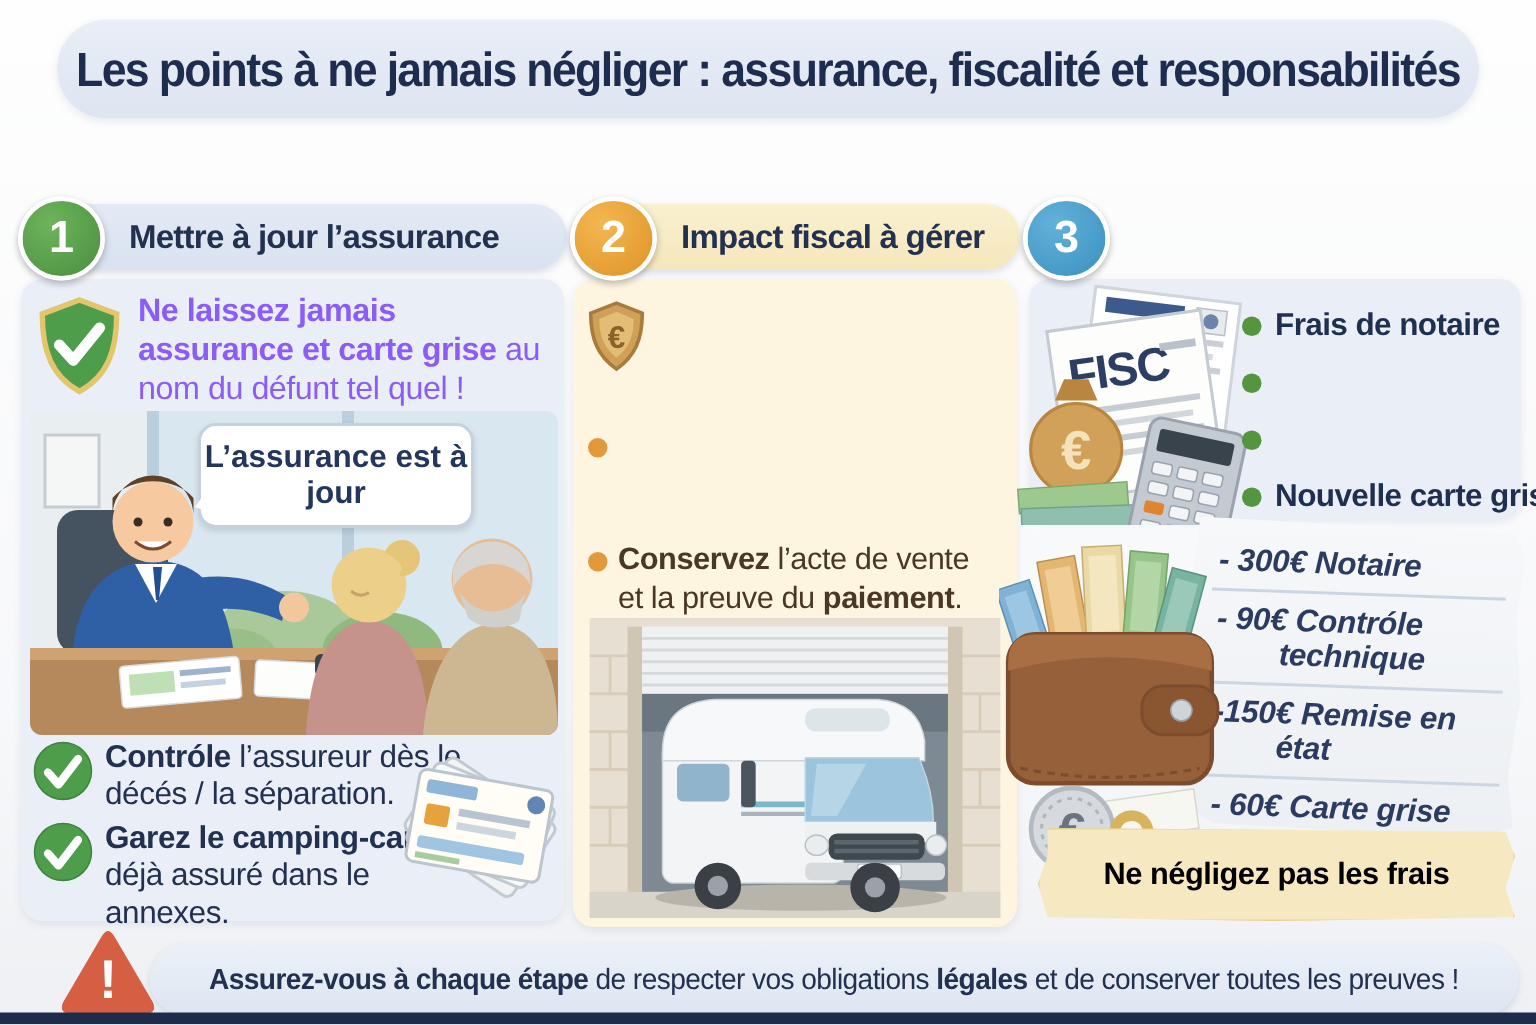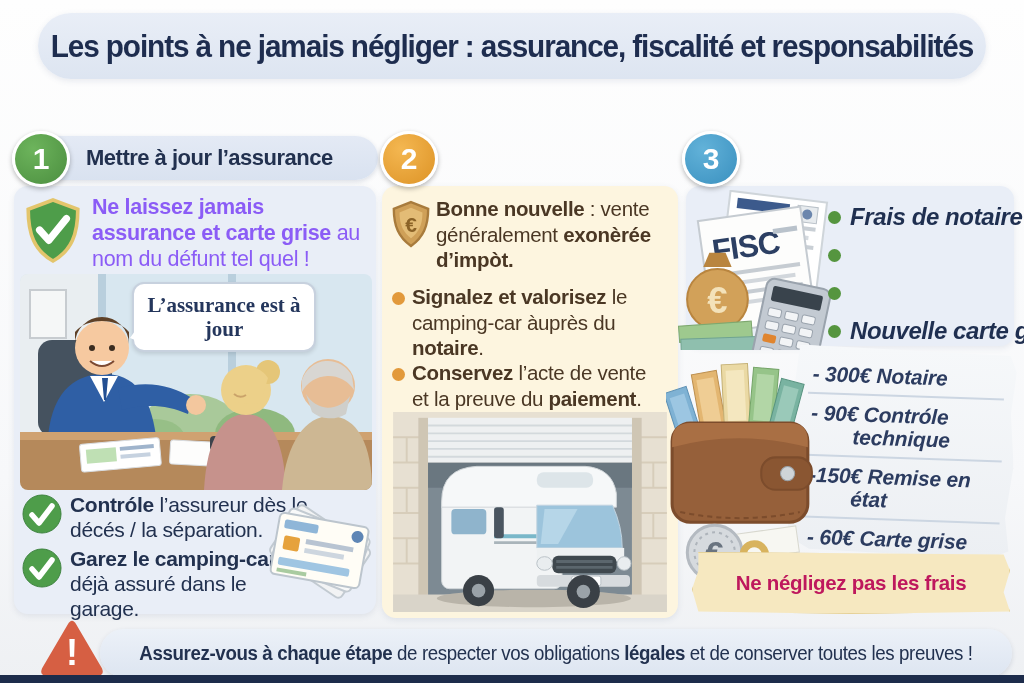--- a/index.html
+++ b/index.html
@@ -40,47 +40,47 @@
   .panel{border-radius:14px;box-shadow:0 2px 6px rgba(60,80,120,.10);}
   .panel-blue {background:#e9eef7;}
   .panel-cream{background:#fdf5df;}
 
   
   .alert-text{left:78px;top:8px;width:280px;font-size:21.5px;line-height:1.22;color:#8b5cf6;letter-spacing:-.3px;}
   .scene{left:6px;top:88px;width:352px;height:216px;border-radius:8px;overflow:hidden;}
   .bubble{left:118px;top:96px;width:180px;height:66px;background:#fff;border:2px solid #c7d1de;
           border-radius:12px;display:flex;align-items:center;justify-content:center;text-align:center;
           font-size:21px;font-weight:800;color:#24365c;line-height:1.15;z-index:4;
-          box-shadow:0 2px 4px rgba(0,0,0,.12);font-family:Liberation Serif, serif;}
+          box-shadow:0 2px 4px rgba(0,0,0,.12);}
   .bubble:after{content:"";position:absolute;left:-14px;bottom:8px;border:10px solid transparent;
           border-right-color:#fff;border-bottom-width:4px;border-top-width:14px;}
   .check-row-text{font-size:21px;line-height:1.2;color:#22314f;letter-spacing:-.3px;}
 
   
   .brown{color:#4a3724;}
   .goodnews{left:54px;top:10px;width:232px;font-size:20.5px;line-height:1.25;letter-spacing:-.3px;}
   .dot{width:13px;height:13px;border-radius:50%;}
   .dot-orange{background:#e2993b;}
   .dot-green{background:#55953f;}
   .bullet-text{font-size:20.5px;line-height:1.25;letter-spacing:-.3px;}
 
   
   .frais-item{display:flex;align-items:center;gap:9px;height:38px;}
-  .frais-item span.lbl{font-weight:800;font-size:24px;letter-spacing:-.4px;white-space:nowrap;color:#1f2f50;font-style:italic;}
+  .frais-item span.lbl{font-weight:800;font-size:21px;letter-spacing:-.4px;white-space:nowrap;color:#1f2f50;}
   .note-paper{left:106px;top:212px;width:224px;height:208px;background:linear-gradient(180deg,#f6f8fa,#eceff3);
           transform:rotate(2deg);box-shadow:2px 3px 6px rgba(60,80,120,.25);
           clip-path:polygon(3% 0,97% 2%,100% 10%,98% 30%,100% 55%,97% 80%,99% 96%,90% 100%,10% 98%,0 92%,2% 60%,0 30%);
           padding:10px 12px 6px 16px;box-sizing:border-box;}
   .cost{font-size:21px;font-weight:700;font-style:italic;color:#2c3c60;line-height:1.1;
         padding:7px 2px 7px 46px;text-indent:-42px;border-bottom:2px solid #ccd6e2;letter-spacing:-.2px;}
   .cost:last-child{border-bottom:none;}
   .tan-note{left:8px;top:416px;width:316px;height:60px;background:#f6e8c0;border:1px solid #e5d198;
         clip-path:polygon(2% 0,98% 4%,100% 30%,98% 65%,100% 96%,50% 100%,2% 96%,0 60%,2% 30%);
         display:flex;flex-direction:column;align-items:center;justify-content:center;line-height:1.18;}
-  .tan-note .l1{font-weight:800;font-size:20.5px;color:#be185d;letter-spacing:-.3px;}
+  .tan-note .l1{font-weight:800;font-size:20.5px;color:#000000;letter-spacing:-.3px;}
   .tan-note .l2{font-size:20px;color:#2c3c5e;letter-spacing:-.3px;}
 
   
   .footer{left:36px;top:622px;width:976px;height:52px;}
   .footer-pill{left:64px;right:0;top:7px;height:48px;border-radius:26px;
         background:linear-gradient(180deg,#ecf1f8,#dde5f1);
         box-shadow:0 2px 5px rgba(40,60,100,.15);
         display:flex;align-items:center;justify-content:center;}
   .footer-pill .txt{font-size:19.5px;letter-spacing:-.4px;white-space:nowrap;transform:scaleX(.96);color:#22314f;}
   .bottom-strip{left:0;right:0;bottom:0;height:8px;background:#1d2c4b;}
@@ -164,21 +164,21 @@
       <svg class="abs" style="left:8px;top:308px;" width="40" height="40" viewBox="0 0 40 40">
         <circle cx="20" cy="20" r="19" fill="#4e9d4a" stroke="#3e8340"></circle>
         <polyline points="10,21 17,29 30,12" fill="none" stroke="#fff" stroke-width="5.5" stroke-linecap="round" stroke-linejoin="round"></polyline>
       </svg>
       <div class="abs check-row-text" style="left:56px;top:306px;width:238px;"><span class="b">Contróle</span><span> l’assureur dès le décés / la séparation.</span></div>
 
       <svg class="abs" style="left:8px;top:362px;" width="40" height="40" viewBox="0 0 40 40">
         <circle cx="20" cy="20" r="19" fill="#4e9d4a" stroke="#3e8340"></circle>
         <polyline points="10,21 17,29 30,12" fill="none" stroke="#fff" stroke-width="5.5" stroke-linecap="round" stroke-linejoin="round"></polyline>
       </svg>
-      <div class="abs check-row-text" style="left:56px;top:360px;width:230px;"><span class="b">Garez le camping-car</span><span> déjà assuré dans le garage.</span></div>
+      <div class="abs check-row-text" style="left:56px;top:360px;width:230px;"><span class="b">Garez le camping-car</span><span> déjà assuré dans le annexes.</span></div>
 
       <svg class="abs" style="right:-4px;bottom:2px;" width="118" height="118" viewBox="0 0 118 118">
         <g transform="rotate(34 60 60)">
             <rect x="14" y="30" width="86" height="58" rx="5" fill="#f2f3f4" stroke="#c2cad1" stroke-width="2"></rect>
           </g>
         <g transform="rotate(22 60 60)">
             <rect x="14" y="28" width="86" height="58" rx="5" fill="#f8f9f9" stroke="#c2cad1" stroke-width="2"></rect>
           </g>
         <g transform="rotate(10 60 60)">
           <rect x="12" y="26" width="90" height="62" rx="5" fill="#fffdf6" stroke="#bcc5cd" stroke-width="2"></rect>
@@ -188,33 +188,34 @@
           <rect x="42" y="48" width="48" height="5" fill="#b8c4d2"></rect>
           <rect x="42" y="57" width="40" height="5" fill="#cdd6df"></rect>
           <rect x="18" y="70" width="72" height="8" rx="2" fill="#9fc5e2"></rect>
           <rect x="18" y="81" width="30" height="4" fill="#a9cba0"></rect>
         </g>
       </svg>
     </div>
   </section>
 
   <section class="abs col col2">
+    <header class="abs hdr hdr-cream">
+      <span>Impact fiscal à gérer</span>
+    </header>
     <div class="abs num num-orange">2</div>
 
     <div class="abs panel panel-cream" style="left:0;right:2px;top:50px;bottom:0;">
 
       <svg class="abs" style="left:8px;top:14px;" width="42" height="50" viewBox="0 0 44 52">
         <path d="M22,2 L40,9 C40,27 35,39 22,48 C9,39 4,27 4,9 Z" fill="#cfa058" stroke="#a87b3c" stroke-width="2.5"></path>
         <path d="M22,8 L34,13 C34,26 30,34 22,40 C14,34 10,26 10,13 Z" fill="#e3bc76"></path>
         <text x="22" y="33" text-anchor="middle" font-size="22" font-weight="bold" fill="#8a6227">€</text>
       </svg>
-      <div class="abs goodnews brown"><span class="b">Bonne nouvelle</span><span> : vente généralement </span><span class="b">exonèrée d’impòt.</span></div>
 
       <span class="abs dot dot-orange" style="left:10px;top:106px;"></span>
-      <div class="abs bullet-text brown" style="left:30px;top:98px;width:238px;"><span class="b">Signalez et valorisez</span><span> le camping-car àuprès du </span><span class="b">notaire</span><span>.</span></div>
 
       <span class="abs dot dot-orange" style="left:10px;top:182px;"></span>
       <div class="abs bullet-text brown" style="left:30px;top:174px;width:248px;"><span class="b">Conservez</span><span> l’acte de vente et la preuve du </span><span class="b">paiement</span><span>.</span></div>
 
       <svg class="abs" style="left:8px;top:226px;" width="280" height="200" viewBox="0 0 282 206">
         <rect x="0" y="0" width="282" height="206" fill="#e7e0d2"></rect>
         <g stroke="#d7cdba" stroke-width="2">
           <line x1="0" y1="26" x2="282" y2="26"></line>
             <line x1="0" y1="52" x2="282" y2="52"></line>
           <line x1="0" y1="78" x2="282" y2="78"></line>

